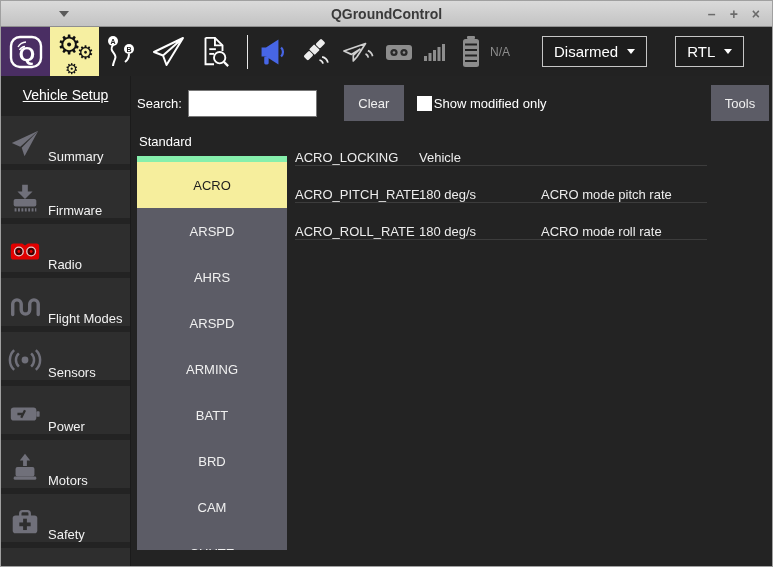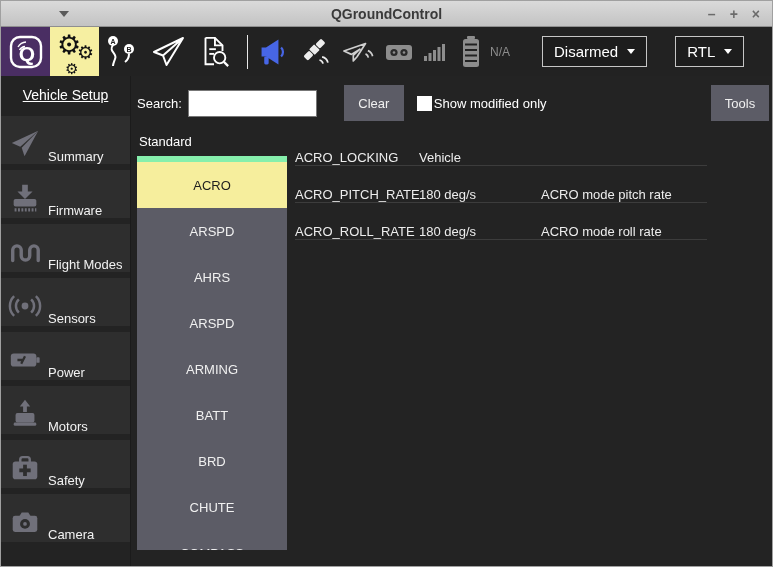--- a/index.html
+++ b/index.html
@@ -231,20 +231,32 @@
         <span class="side-icon">
           <svg width="34" height="34" viewBox="0 0 36 36">
             <path d="M15,4 h6 v7 h5 l-8,8 -8,-8 h5 z" fill="#70707a"></path>
             <rect x="6" y="19" width="24" height="8" rx="2" fill="#70707a"></rect>
             <line x1="7" y1="30.5" x2="30" y2="30.5" stroke="#70707a" stroke-width="3.5" stroke-dasharray="2,1.6"></line>
           </svg>
         </span>
         <span class="side-label">Firmware</span>
       </div>
 
+      <div class="side-item">
+        <span class="side-icon">
+          <svg width="34" height="34" viewBox="0 0 36 36">
+            <path d="M6,9 h9 l3,2 3,-2 h9 a3,3 0 0 1 3,3 v11 a3,3 0 0 1 -3,3 h-24 a3,3 0 0 1 -3,-3 v-11 a3,3 0 0 1 3,-3 z" fill="#e00000"></path>
+            <circle cx="11.5" cy="17.5" r="4.6" fill="#3d0000" stroke="#e8caca" stroke-width="1.4"></circle>
+            <circle cx="24.5" cy="17.5" r="4.6" fill="#3d0000" stroke="#e8caca" stroke-width="1.4"></circle>
+            <circle cx="11.5" cy="17.5" r="1.5" fill="#e00000"></circle>
+            <circle cx="24.5" cy="17.5" r="1.5" fill="#e00000"></circle>
+          </svg>
+        </span>
+        <span class="side-label">Radio</span>
+      </div>
 
       <div class="side-item">
         <span class="side-icon">
           <svg width="34" height="34" viewBox="0 0 36 36">
             <path d="M5,27 V16 a4.5,4.5 0 0 1 9,0 v6 a4.5,4.5 0 0 0 9,0 v-6 a4.5,4.5 0 0 1 9,0 V27" stroke="#70707a" stroke-width="3.6" fill="none" stroke-linecap="round"></path>
           </svg>
         </span>
         <span class="side-label">Flight Modes</span>
       </div>
 
@@ -322,20 +334,21 @@
 
         <div class="categories">
           <div class="cat-header">Standard</div>
           <div class="gray-btn cat-btn selected">ACRO</div>
           <div class="gray-btn cat-btn">ARSPD</div>
           <div class="gray-btn cat-btn">AHRS</div>
           <div class="gray-btn cat-btn">ARSPD</div>
           <div class="gray-btn cat-btn">ARMING</div>
           <div class="gray-btn cat-btn">BATT</div>
           <div class="gray-btn cat-btn">BRD</div>
+          <div class="gray-btn cat-btn">CAM</div>
           <div class="gray-btn cat-btn">CHUTE</div>
           <div class="gray-btn cat-btn">COMPASS</div>
         </div>
 
         <div class="param-table">
           <div class="param-row">
             <span class="p-name">ACRO_LOCKING</span>
             <span class="p-value">Vehicle</span>
           </div>
           <div class="param-row">

